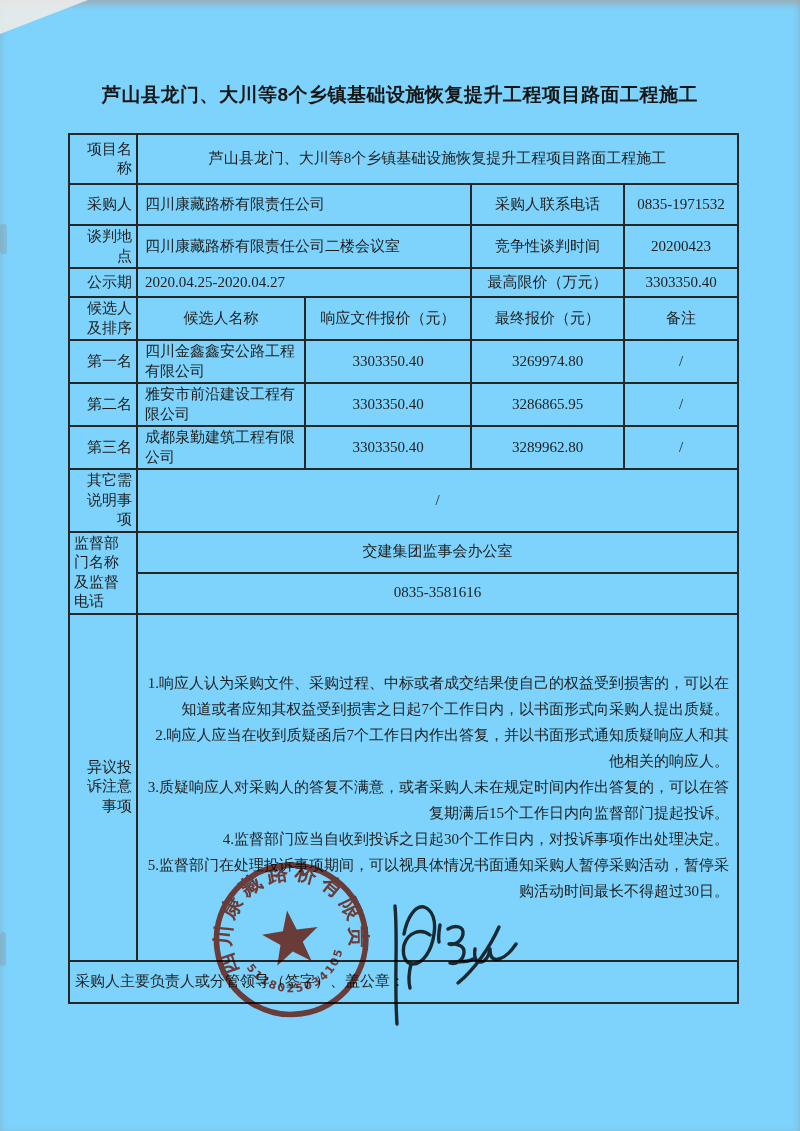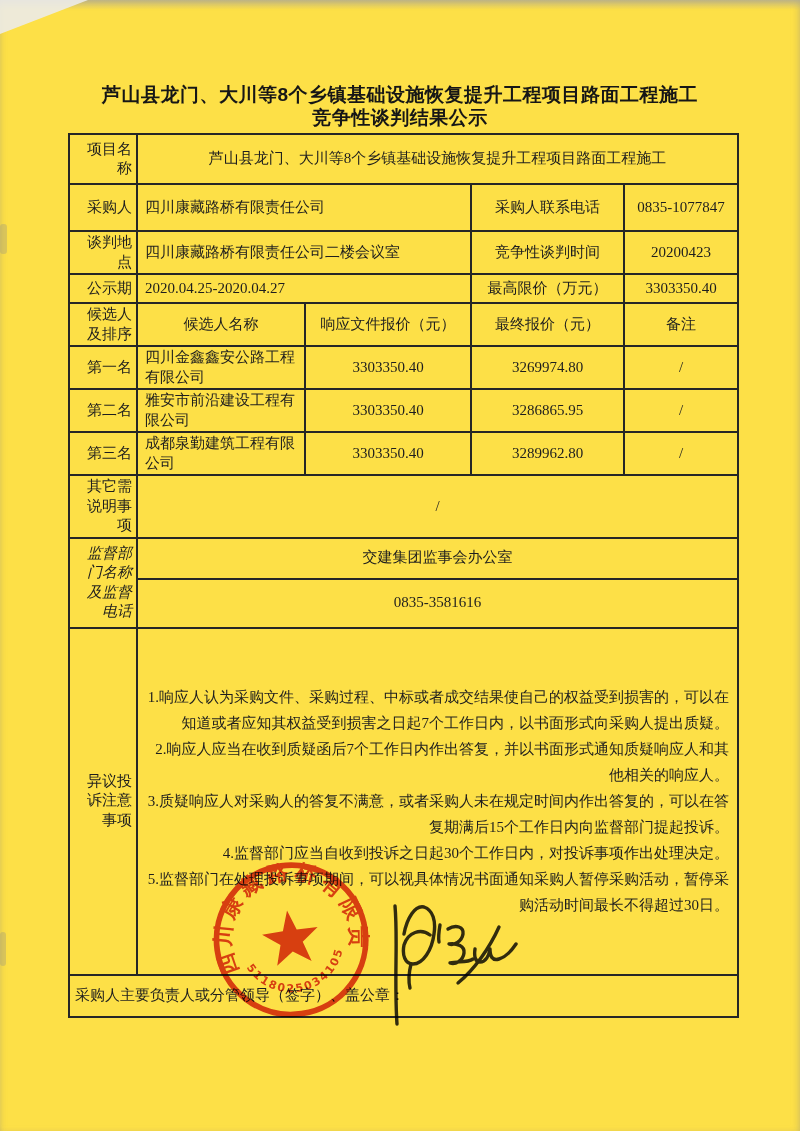--- a/index.html
+++ b/index.html
@@ -1,19 +1,19 @@
 <!DOCTYPE html>
 <html><head>
 <meta charset="utf-8">
 <style>
   * { margin:0; padding:0; box-sizing:border-box; }
   html,body { background:#ffffff; }
   .page {
     position:relative; width:800px; height:1131px; margin:0;
-    background:#fde047; overflow:hidden;
+    background:#7dd3fc; overflow:hidden;
     font-family:"Liberation Serif","DejaVu Serif",serif; color:#1e1e1e;
     box-shadow: inset 0 5px 10px -5px rgba(120,118,115,.55),
                 inset -4px 0 8px -4px rgba(150,148,145,.40),
                 inset 4px 0 9px -6px rgba(150,148,145,.45);
     padding-left: 31px;
   }
   .scan-top {
     position:absolute; top:0; left:0; right:0; height:10px;
     background:linear-gradient(to bottom, rgba(175,173,170,.55), rgba(250,250,248,0));
   }
@@ -34,21 +34,21 @@
 
   table.doc {
     position:absolute; left:68px; top:133px; width:669px;
     border-collapse:collapse; table-layout:fixed;
   }
   table.doc td {
     border:2px solid #262626; font-size:15px; line-height:1.3;
     padding:1px 4px; vertical-align:middle; overflow:hidden;
   }
   td.lc { padding:1px 1px 1px 4px; text-align:right; }
-  td.lc-ctr { text-align:right; padding:1px 1px;font-style:italic; }
+  td.lc-ctr { text-align:left; padding:1px 1px; }
   .ctr { text-align:center; }
   .lft { text-align:left; padding-left:7px !important; }
   .obj-cell { padding:6px 8px 6px 9px !important; }
   .obj-cell p { line-height:26px; margin:0; text-align:right; }
   .sig-cell { font-size:14px; padding-left:5px !important; }
 
   .seal {
     position:absolute; left:209px; top:857px; width:164px; height:164px;
     transform:rotate(-8deg); mix-blend-mode:multiply; opacity:.93;
   }
@@ -62,43 +62,42 @@
 
 <div class="page">
 
   <div class="scan-top"></div>
   <div class="scan-corner-tl"></div>
   <div class="edge-mark m1"></div>
   <div class="edge-mark m2"></div>
 
   <div class="title">
     <div>芦山县龙门、大川等8个乡镇基础设施恢复提升工程项目路面工程施工</div>
-    <div>竞争性谈判结果公示</div>
   </div>
 
   <table class="doc">
     <colgroup>
       <col style="width:68px">
         <col style="width:168px">
         <col style="width:166px">
       <col style="width:153px">
         <col style="width:114px">
     </colgroup>
 
     <tbody>
         <tr style="height:50px">
       <td class="lc">项目名称</td>
       <td colspan="4" class="ctr">芦山县龙门、大川等8个乡镇基础设施恢复提升工程项目路面工程施工</td>
     </tr>
 
-    <tr style="height:47px">
+    <tr style="height:41px">
       <td class="lc">采购人</td>
       <td colspan="2" class="lft">四川康藏路桥有限责任公司</td>
       <td class="ctr">采购人联系电话</td>
-      <td class="ctr">0835-1077847</td>
+      <td class="ctr">0835-1971532</td>
     </tr>
 
     <tr style="height:40px">
       <td class="lc">谈判地点</td>
       <td colspan="2" class="lft">四川康藏路桥有限责任公司二楼会议室</td>
       <td class="ctr">竞争性谈判时间</td>
       <td class="ctr">20200423</td>
     </tr>
 
     <tr style="height:29px">
@@ -142,21 +141,21 @@
 
     <tr style="height:39px">
       <td class="lc">其它需说明事项</td>
       <td colspan="4" class="ctr">/</td>
     </tr>
 
     <tr style="height:41px">
       <td rowspan="2" class="lc-ctr">监督部门名称及监督电话</td>
       <td colspan="4" class="ctr">交建集团监事会办公室</td>
     </tr>
-    <tr style="height:49px">
+    <tr style="height:41px">
       <td colspan="4" class="ctr">0835-3581616</td>
     </tr>
 
     <tr style="height:347px">
       <td class="lc">异议投诉注意事项</td>
       <td colspan="4" class="obj-cell">
         <p>1.响应人认为采购文件、采购过程、中标或者成交结果使自己的权益受到损害的，可以在知道或者应知其权益受到损害之日起7个工作日内，以书面形式向采购人提出质疑。</p>
         <p>2.响应人应当在收到质疑函后7个工作日内作出答复，并以书面形式通知质疑响应人和其他相关的响应人。</p>
         <p>3.质疑响应人对采购人的答复不满意，或者采购人未在规定时间内作出答复的，可以在答复期满后15个工作日内向监督部门提起投诉。</p>
         <p>4.监督部门应当自收到投诉之日起30个工作日内，对投诉事项作出处理决定。</p>

